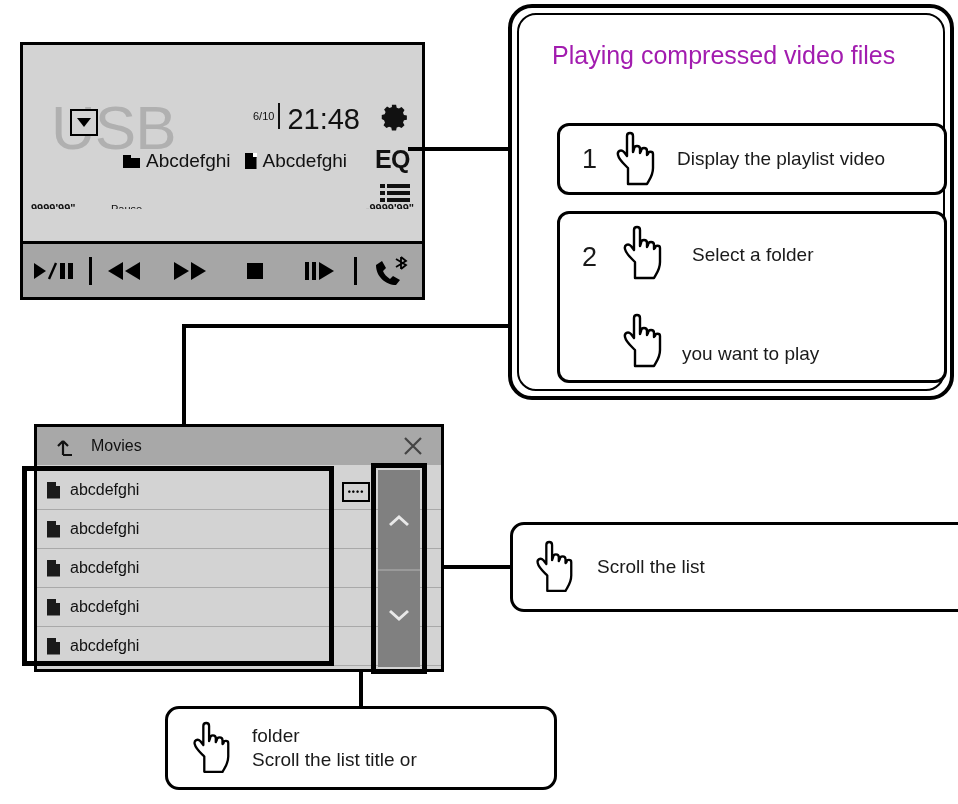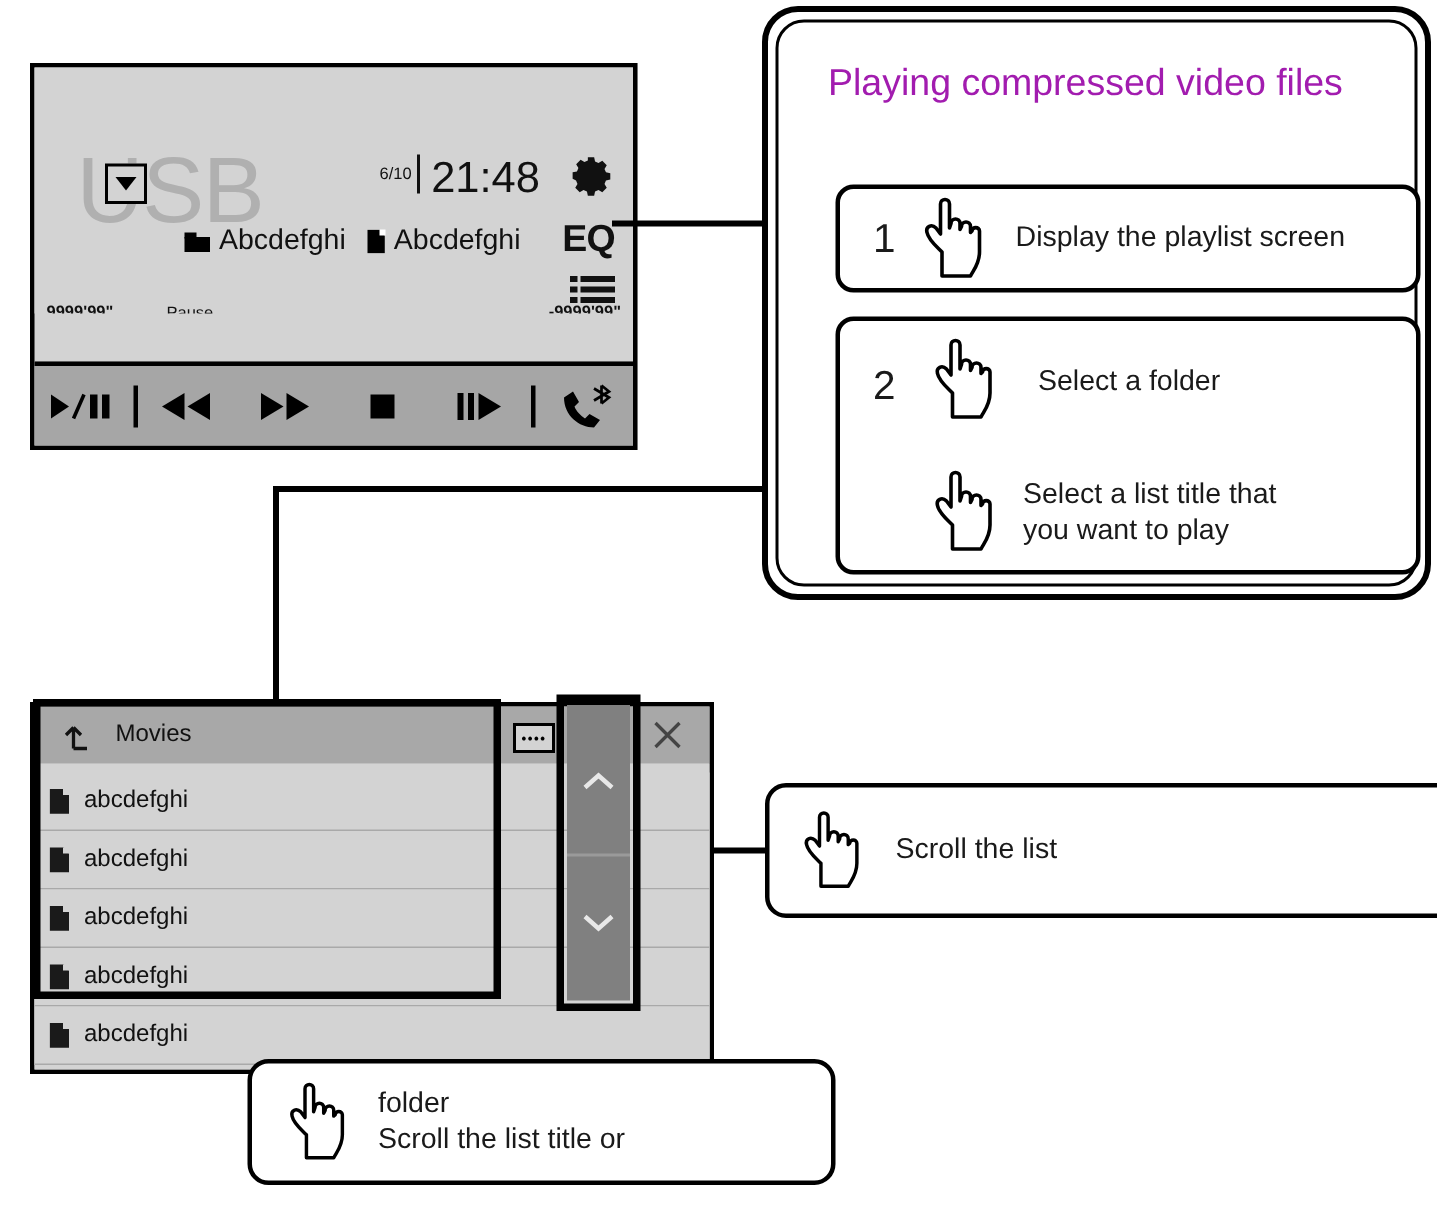--- a/index.html
+++ b/index.html
@@ -93,22 +93,22 @@
     position:absolute; border:3px solid #000; border-radius:12px; background:#fff;
   }
   .step-num { font-size:27px; color:#1a1a1a; }
   .step-text { font-size:19px; color:#1a1a1a; line-height:1.22; }
 
   
   .hand { display:inline-block; }
 
   
   #listscreen {
-    left:20px; top:424px; width:456px; height:248px;
-    border:3px solid #000; background:#b3b3b3;margin-top:44px;
+    left:34px; top:424px; width:410px; height:248px;
+    border:3px solid #000; background:#b3b3b3;
   }
   #list-header {
     position:absolute; left:0; top:0; right:0; height:38px; background:#a8a8a8;
     display:flex; align-items:center;
   }
   #uplevel { margin-left:18px; width:22px; height:22px;}
   #folder-title { margin-left:14px; font-size:16px; color:#111; }
   #close-x { position:absolute; right:18px; top:9px; width:20px;height:20px;}
 
   #list-body { position:absolute; left:0; top:38px; right:0; bottom:0; background:#d3d3d3;}
@@ -261,21 +261,21 @@
 
     <div class="step-box" style="left:38px; top:108px; width:390px; height:72px; display:flex; align-items:center;">
       <span class="step-num" style="margin-left:22px;">1</span>
       <span class="hand" style="margin-left:14px;">
         <svg width="48" height="58" viewBox="0 0 48 58">
           <path d="M17 56 L17 40 C13 36 8 32 7 27 C6 23 10 21 13 24 L16 28 L16 8 C16 4 22 4 22 8
                    L22 24 L23 21 C23 17 29 17 29 21 L29 25 L30 23 C30 19 36 19 36 23 L36 27
                    L37 26 C37 23 42 23 42 26 L42 40 C42 48 38 52 36 56 Z" fill="#fff" stroke="#000" stroke-width="2.4" stroke-linejoin="round"></path>
         </svg>
       </span>
-      <span class="step-text" style="margin-left:18px;">Display the playlist screen</span>
+      <span class="step-text" style="margin-left:18px;">Display the playlist video</span>
     </div>
 
     <div class="step-box" style="left:38px; top:196px; width:390px; height:172px;">
       <div style="position:absolute; left:22px; top:28px;">
         <span class="step-num">2</span>
       </div>
       <div style="position:absolute; left:58px; top:8px;">
         <svg width="48" height="58" viewBox="0 0 48 58">
           <path d="M17 56 L17 40 C13 36 8 32 7 27 C6 23 10 21 13 24 L16 28 L16 8 C16 4 22 4 22 8
                    L22 24 L23 21 C23 17 29 17 29 21 L29 25 L30 23 C30 19 36 19 36 23 L36 27
@@ -284,21 +284,20 @@
       </div>
       <div class="step-text" style="position:absolute; left:132px; top:29px;">Select a folder</div>
 
       <div style="position:absolute; left:58px; top:96px;">
         <svg width="48" height="58" viewBox="0 0 48 58">
           <path d="M17 56 L17 40 C13 36 8 32 7 27 C6 23 10 21 13 24 L16 28 L16 8 C16 4 22 4 22 8
                    L22 24 L23 21 C23 17 29 17 29 21 L29 25 L30 23 C30 19 36 19 36 23 L36 27
                    L37 26 C37 23 42 23 42 26 L42 40 C42 48 38 52 36 56 Z" fill="#fff" stroke="#000" stroke-width="2.4" stroke-linejoin="round"></path>
         </svg>
       </div>
-      <div class="step-text" style="position:absolute; left:122px; top:104px;">Select a list title that</div>
       <div class="step-text" style="position:absolute; left:122px; top:128px;">you want to play</div>
     </div>
 
   </div>
 </div>
 
 <div class="abs" id="listscreen">
 
   <div id="list-header">
     <svg id="uplevel" viewBox="0 0 22 22">

